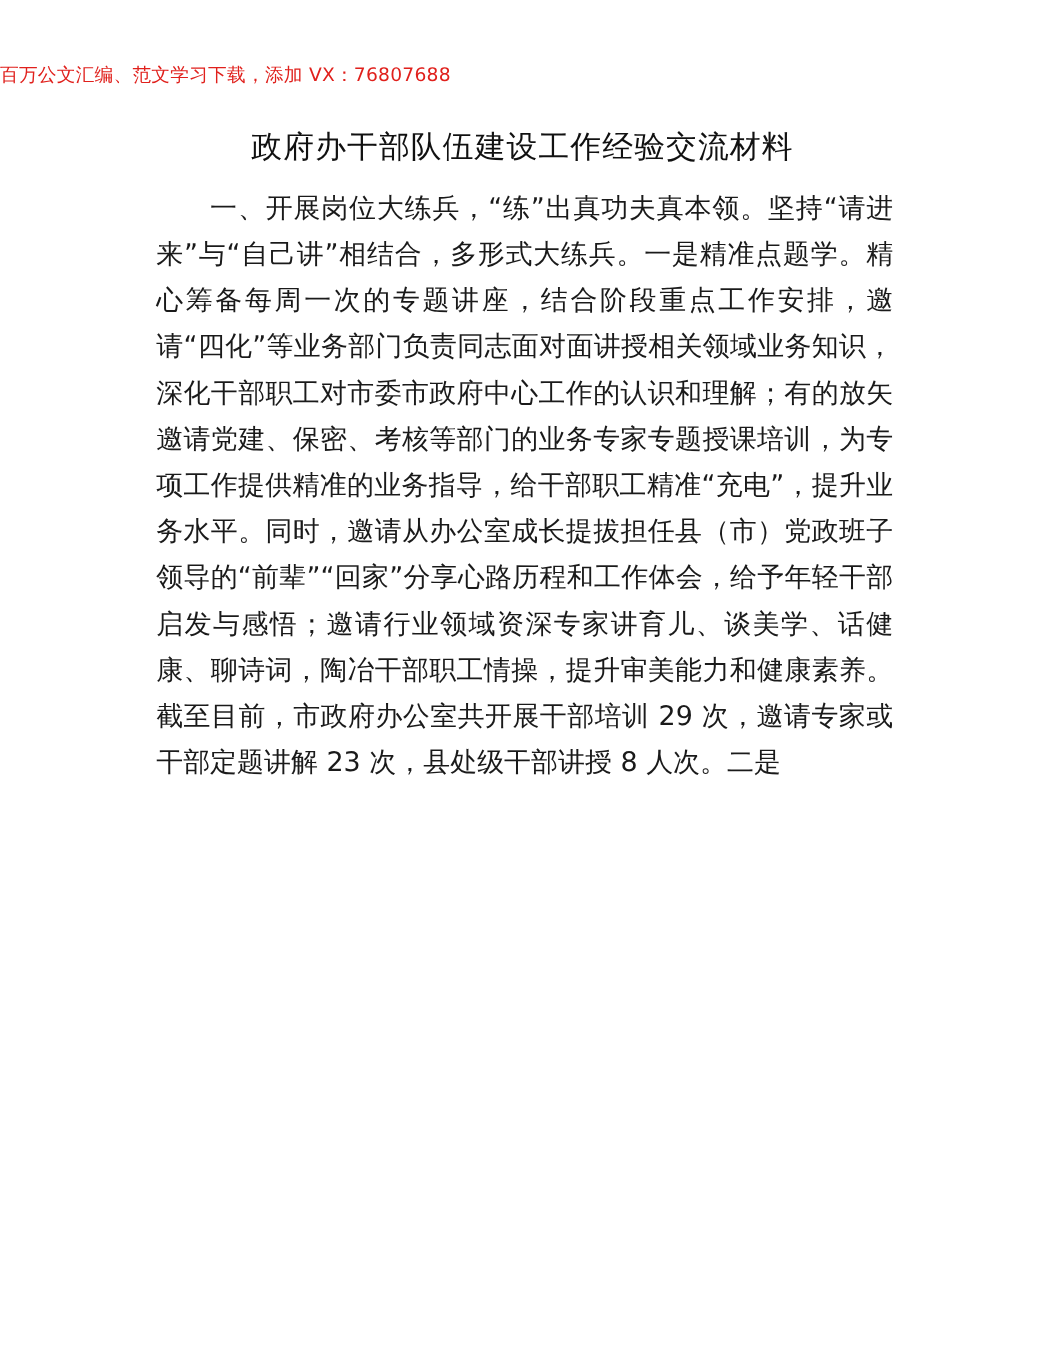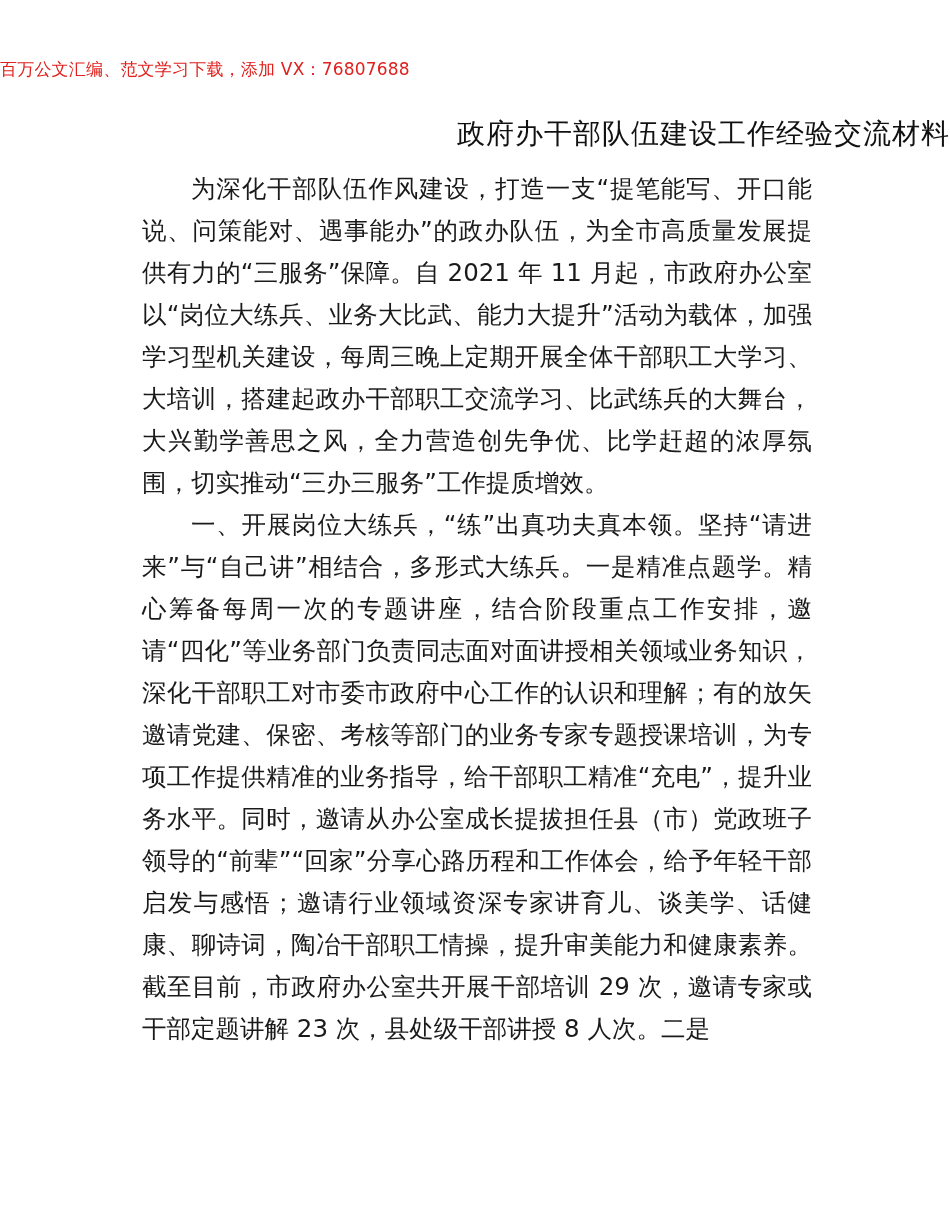--- a/index.html
+++ b/index.html
@@ -24,21 +24,21 @@
       color: #e0201c;
       font-size: 17px;
       line-height: 26px;
       letter-spacing: 0.2px;
     }
     .doc-title {
       position: absolute;
       top: 112px;
       left: 0;
       width: 950px;
-      text-align: right;
+      text-align: center;
       font-size: 28px;
       line-height: 44px;
       color: #111;
       letter-spacing: 1px;
     }
     .doc-body {
       position: absolute;
       top: 168px;
       left: 142px;
       width: 670px;
@@ -57,15 +57,14 @@
     }
   </style>
 </head>
 <body>
 
 <div class="watermark-header">百万公文汇编、范文学习下载，添加 VX：76807688</div>
 
 <h1 class="doc-title" style="margin:0;font-weight:normal;">政府办干部队伍建设工作经验交流材料</h1>
 
 <div class="doc-body">
-  <p class="para">为深化干部队伍作风建设，打造一支“提笔能写、开口能说、问策能对、遇事能办”的政办队伍，为全市高质量发展提供有力的“三服务”保障。自 2021 年 11 月起，市政府办公室以“岗位大练兵、业务大比武、能力大提升”活动为载体，加强学习型机关建设，每周三晚上定期开展全体干部职工大学习、大培训，搭建起政办干部职工交流学习、比武练兵的大舞台，大兴勤学善思之风，全力营造创先争优、比学赶超的浓厚氛围，切实推动“三办三服务”工作提质增效。</p>
   <p class="para">一、开展岗位大练兵，“练”出真功夫真本领。坚持“请进来”与“自己讲”相结合，多形式大练兵。一是精准点题学。精心筹备每周一次的专题讲座，结合阶段重点工作安排，邀请“四化”等业务部门负责同志面对面讲授相关领域业务知识，深化干部职工对市委市政府中心工作的认识和理解；有的放矢邀请党建、保密、考核等部门的业务专家专题授课培训，为专项工作提供精准的业务指导，给干部职工精准“充电”，提升业务水平。同时，邀请从办公室成长提拔担任县（市）党政班子领导的“前辈”“回家”分享心路历程和工作体会，给予年轻干部启发与感悟；邀请行业领域资深专家讲育儿、谈美学、话健康、聊诗词，陶冶干部职工情操，提升审美能力和健康素养。截至目前，市政府办公室共开展干部培训 29 次，邀请专家或干部定题讲解 23 次，县处级干部讲授 8 人次。二是</p>
 </div>
 
 </body></html>

